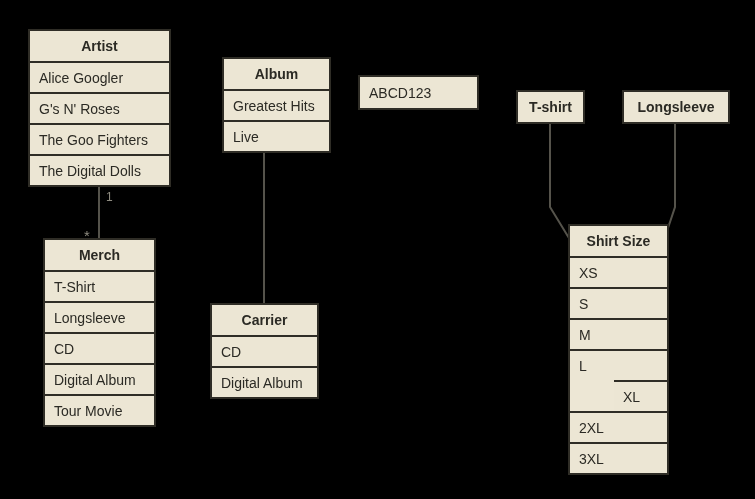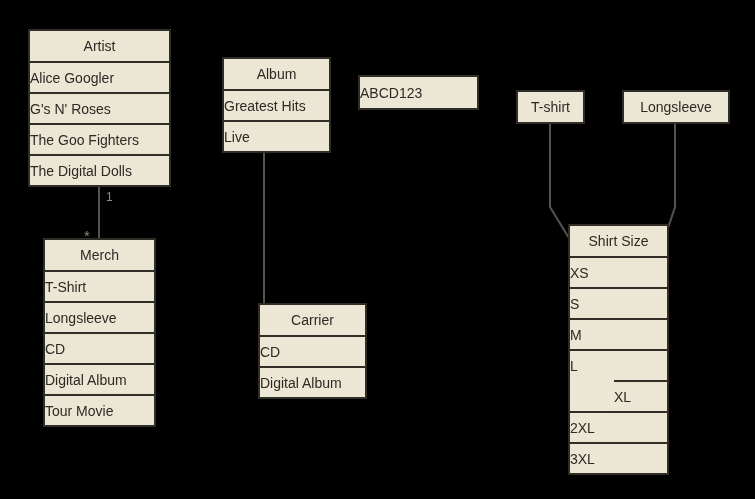--- a/index.html
+++ b/index.html
@@ -30,26 +30,26 @@
     background: #ede7d5;
   }
   .entity .row {
     box-sizing: border-box;
     background: #ece6d4;
     color: #2b2a24;
     font-size: 14px;
     line-height: 1;
     display: flex;
     align-items: center;
-    padding: 0 0;
+    padding: 0 9px;
     white-space: nowrap;
     overflow: hidden;
   }
   .entity .row.header {
-    font-weight: normal;
+    font-weight: bold;
     justify-content: center;
     padding: 0;
   }
   .entity .row + .row {
     border-top: 2px solid #2f2d26;
   }
   .card-label {
     position: absolute;
     color: #8e8b80;
     font-size: 12px;
@@ -100,21 +100,21 @@
     <div class="row" style="height:31px;">Digital Album</div>
     <div class="row" style="height:31px;">Tour Movie</div>
   </div>
 
   <div class="entity" style="left:210px; top:57px; width:109px;margin-left:12px;">
     <div class="row header" style="height:30px;">Album</div>
     <div class="row" style="height:31px;">Greatest Hits</div>
     <div class="row" style="height:31px;">Live</div>
   </div>
 
-  <div class="entity" style="left:210px; top:303px; width:109px;margin-left:48px;">
+  <div class="entity" style="left:210px; top:303px; width:109px;">
     <div class="row header" style="height:30px;">Carrier</div>
     <div class="row" style="height:31px;">CD</div>
     <div class="row" style="height:31px;">Digital Album</div>
   </div>
 
   <div class="entity" style="left:358px; top:75px; width:121px;">
     <div class="row" style="height:31px;">ABCD123</div>
   </div>
 
   <div class="entity" style="left:516px; top:90px; width:69px;">

